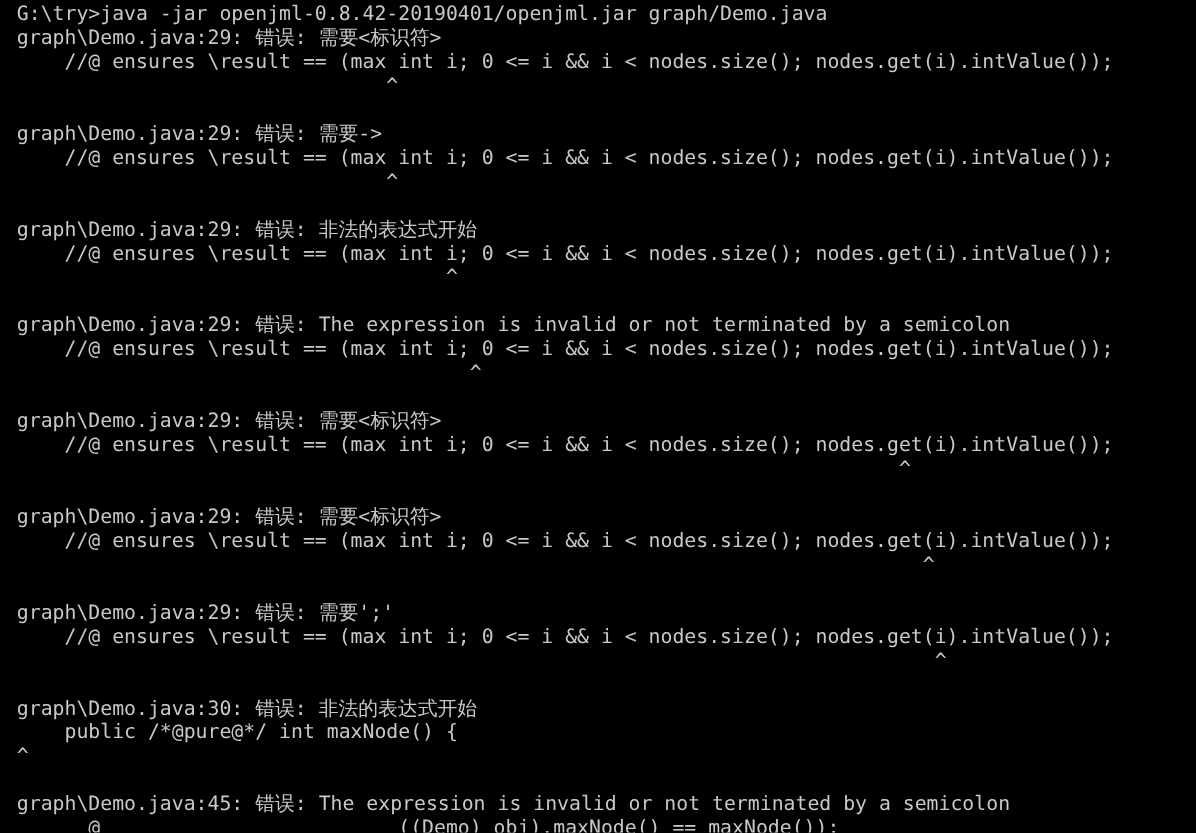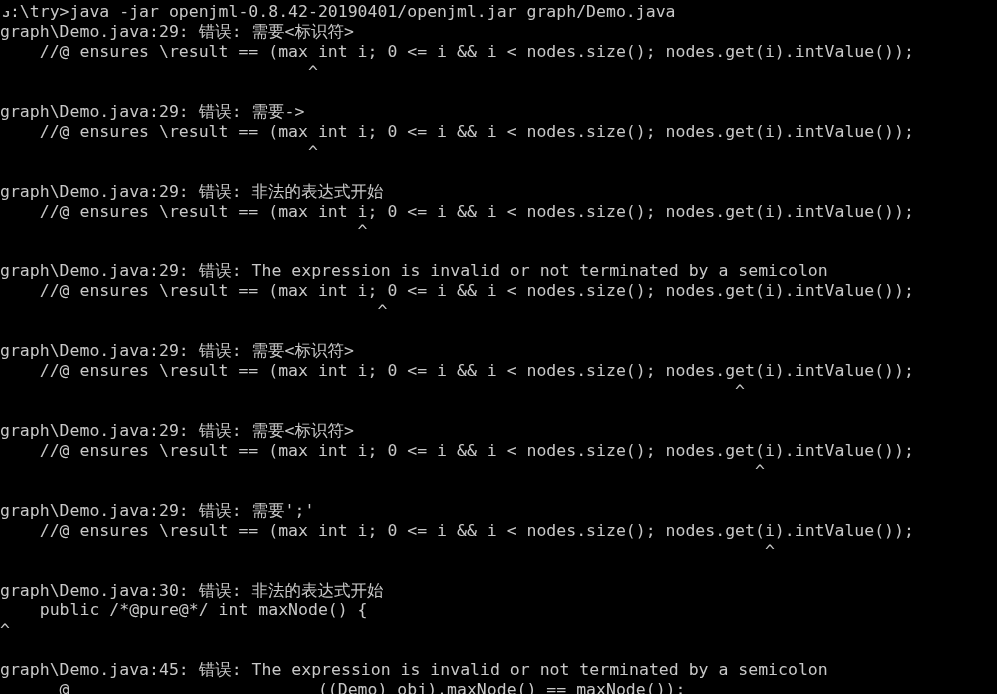--- a/index.html
+++ b/index.html
@@ -15,25 +15,24 @@
   }
   #terminal {
     width: 997px;
     height: 694px;
     background: #000000;
     color: #c8c8c8;
     font-family: "DejaVu Sans Mono", "Liberation Mono", monospace;
     font-size: 16.5px;
     line-height: 19.95px;
     letter-spacing: 0px;
-    padding: 2px 0 0 0;
+    padding: 2px 0 0 14px;
     box-sizing: border-box;
     white-space: pre;
     overflow: hidden;
-    border-radius: 28px;
   }
   .line {
     white-space: pre;
     min-height: 19.95px;
     font-family: "DejaVu Sans Mono", "Liberation Mono", monospace;
   }
   .blank {
     height: 19.95px;
   }
 </style>

